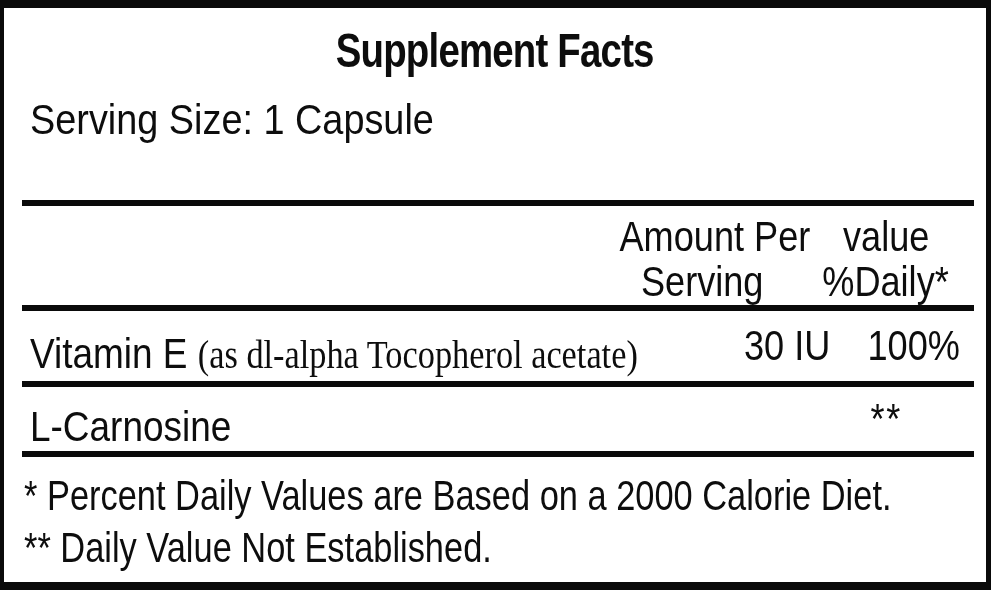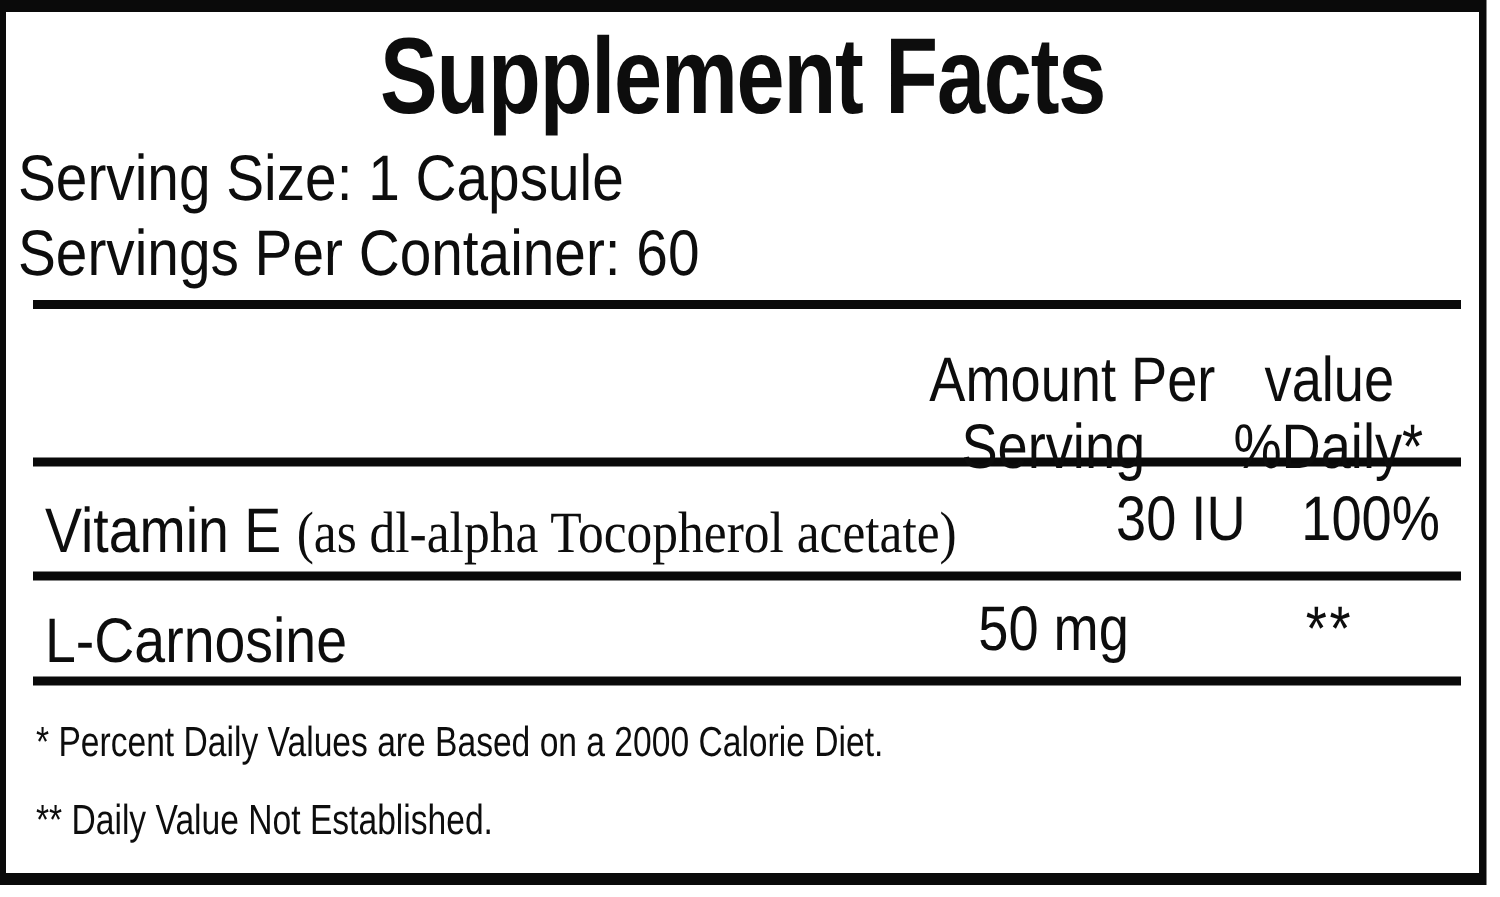--- a/index.html
+++ b/index.html
@@ -31,40 +31,40 @@
   .cond-c {
     display: inline-block;
     transform: scaleX(0.86);
     transform-origin: center center;
     white-space: nowrap;
   }
   .title {
     height: 86px;
     line-height: 86px;
     text-align: center;
-    font-size: 72px;
+    font-size: 48px;
     font-weight: 700;
     letter-spacing: -1px;
   }
   .title .cond-c { transform: scaleX(0.80); }
   .serving-block {
     height: 100px;
-    padding-left: 8px;
+    padding-left: 26px;
     font-size: 43px;
   }
   .serving-block .line { height: 50px; line-height: 50px; }
   .rule {
     height: 6px;
     background: #0a0a0a;
     margin: 0 12px 0 18px;
   }
   .rule.r1 { margin-top: 6px; margin-bottom: 0; }
   .header-row {
     height: 99px;
-    padding-top: 24px;
+    padding-top: 8px;
     box-sizing: border-box;
     display: flex;
     justify-content: flex-end;
     padding-right: 14px;
     font-size: 42px;
     line-height: 45px;
   }
   .col-amount { width: 196px; text-align: center; }
   .col-dv { width: 172px; text-align: center; }
   .nutrient-row {
@@ -83,40 +83,37 @@
   }
   .n-detail {
     font-family: "Liberation Serif", serif;
     font-size: 39px;
   }
   .n-amount { width: 196px; text-align: center; font-weight: 400; }
   .n-dv { width: 172px; text-align: center; font-weight: 400; }
   .n-dv.na { font-weight: 400; letter-spacing: 2px; }
   .footnotes {
     padding: 12px 0 0 20px;
-    font-size: 28px;
+    font-size: 43px;
   }
   .footnotes .fn { height: 52px; line-height: 52px; }
   .footnotes .cond { transform: scaleX(0.80); }
 </style>
 </head>
 <body>
 
 <div class="label">
 
   <div class="title">
     <span class="cond-c">Supplement Facts</span>
   </div>
 
   <div class="serving-block">
     <div class="line">
       <span class="cond">Serving Size: 1 Capsule</span>
-    </div>
-    <div class="line">
-      <span class="cond">Servings Per Container: 60</span>
     </div>
   </div>
 
   <div class="rule r1"></div>
 
   <div class="header-row">
     <div class="col-amount">
       <div><span class="cond-c">Amount Per</span></div>
       <div><span class="cond-c">Serving</span></div>
     </div>
@@ -139,23 +136,20 @@
       <span class="cond-c">100%</span>
     </div>
   </div>
 
   <div class="rule"></div>
 
   <div class="nutrient-row row-2">
     <div class="n-name">
       <span class="cond">L-Carnosine</span>
     </div>
-    <div class="n-amount">
-      <span class="cond-c">50 mg</span>
-    </div>
     <div class="n-dv na">
       <span class="cond-c">**</span>
     </div>
   </div>
 
   <div class="rule"></div>
 
   <div class="footnotes">
     <div class="fn">
       <span class="cond">* Percent Daily Values are Based on a 2000 Calorie Diet.</span>

